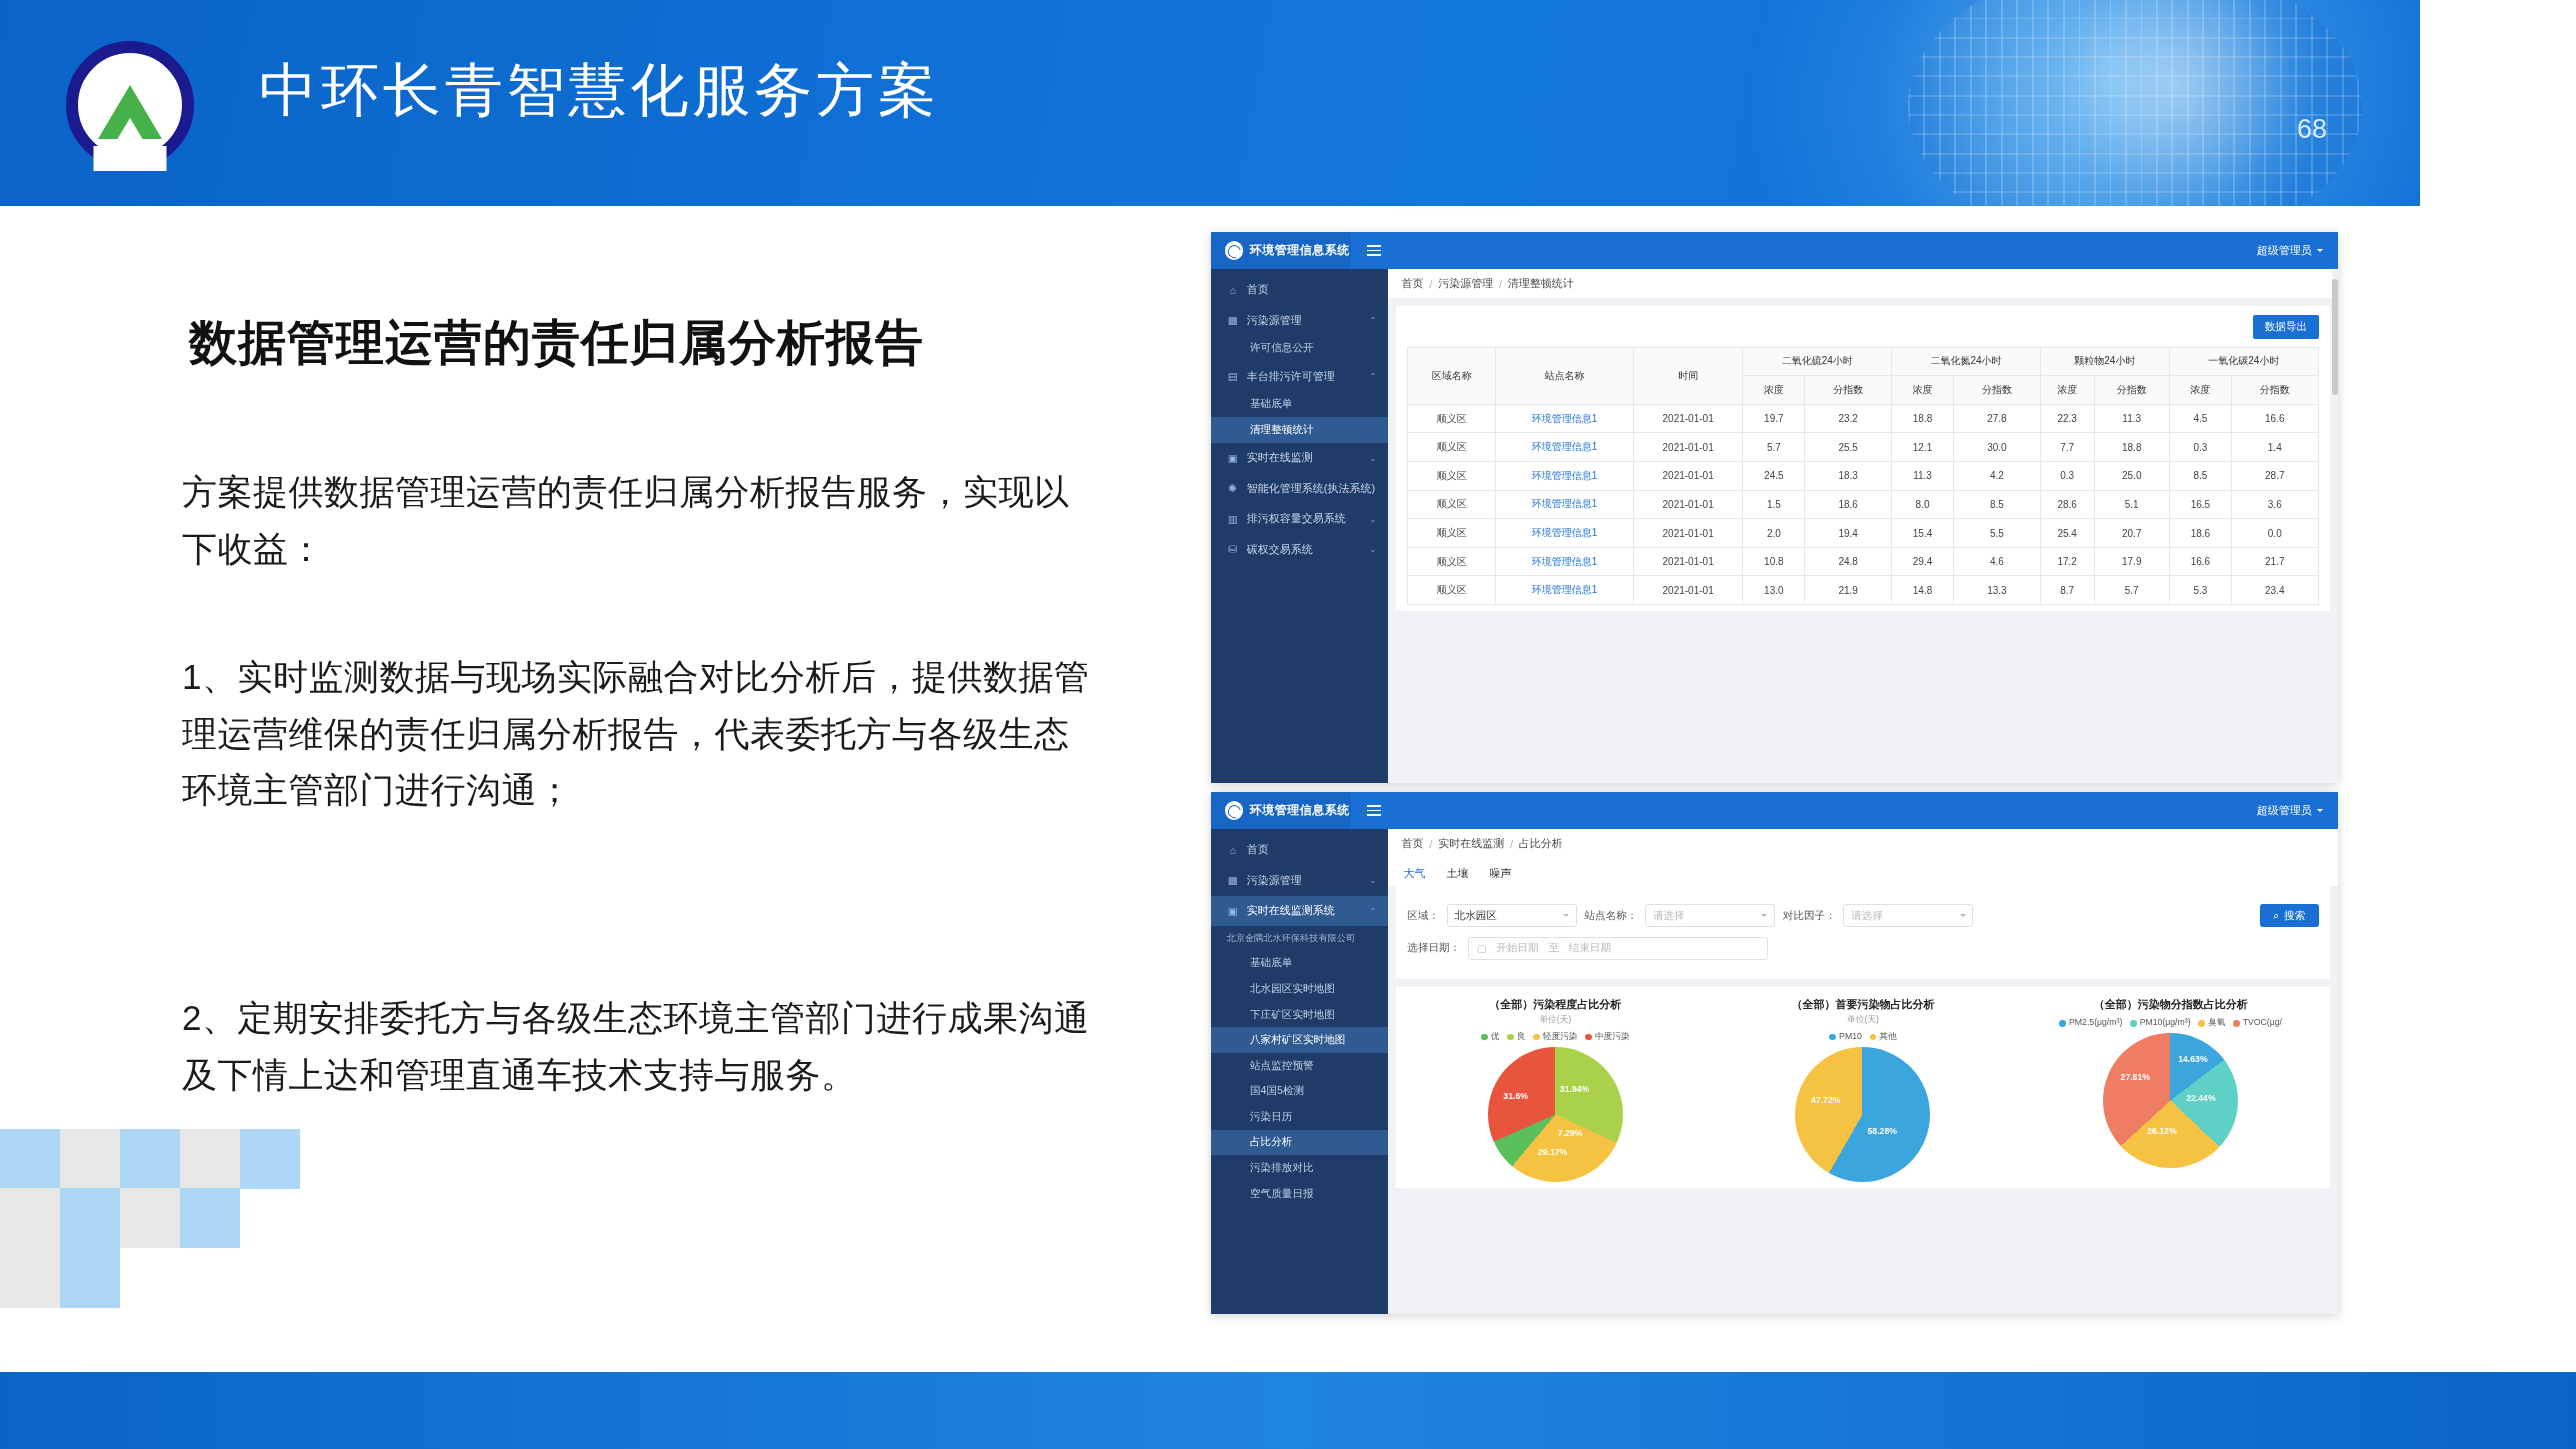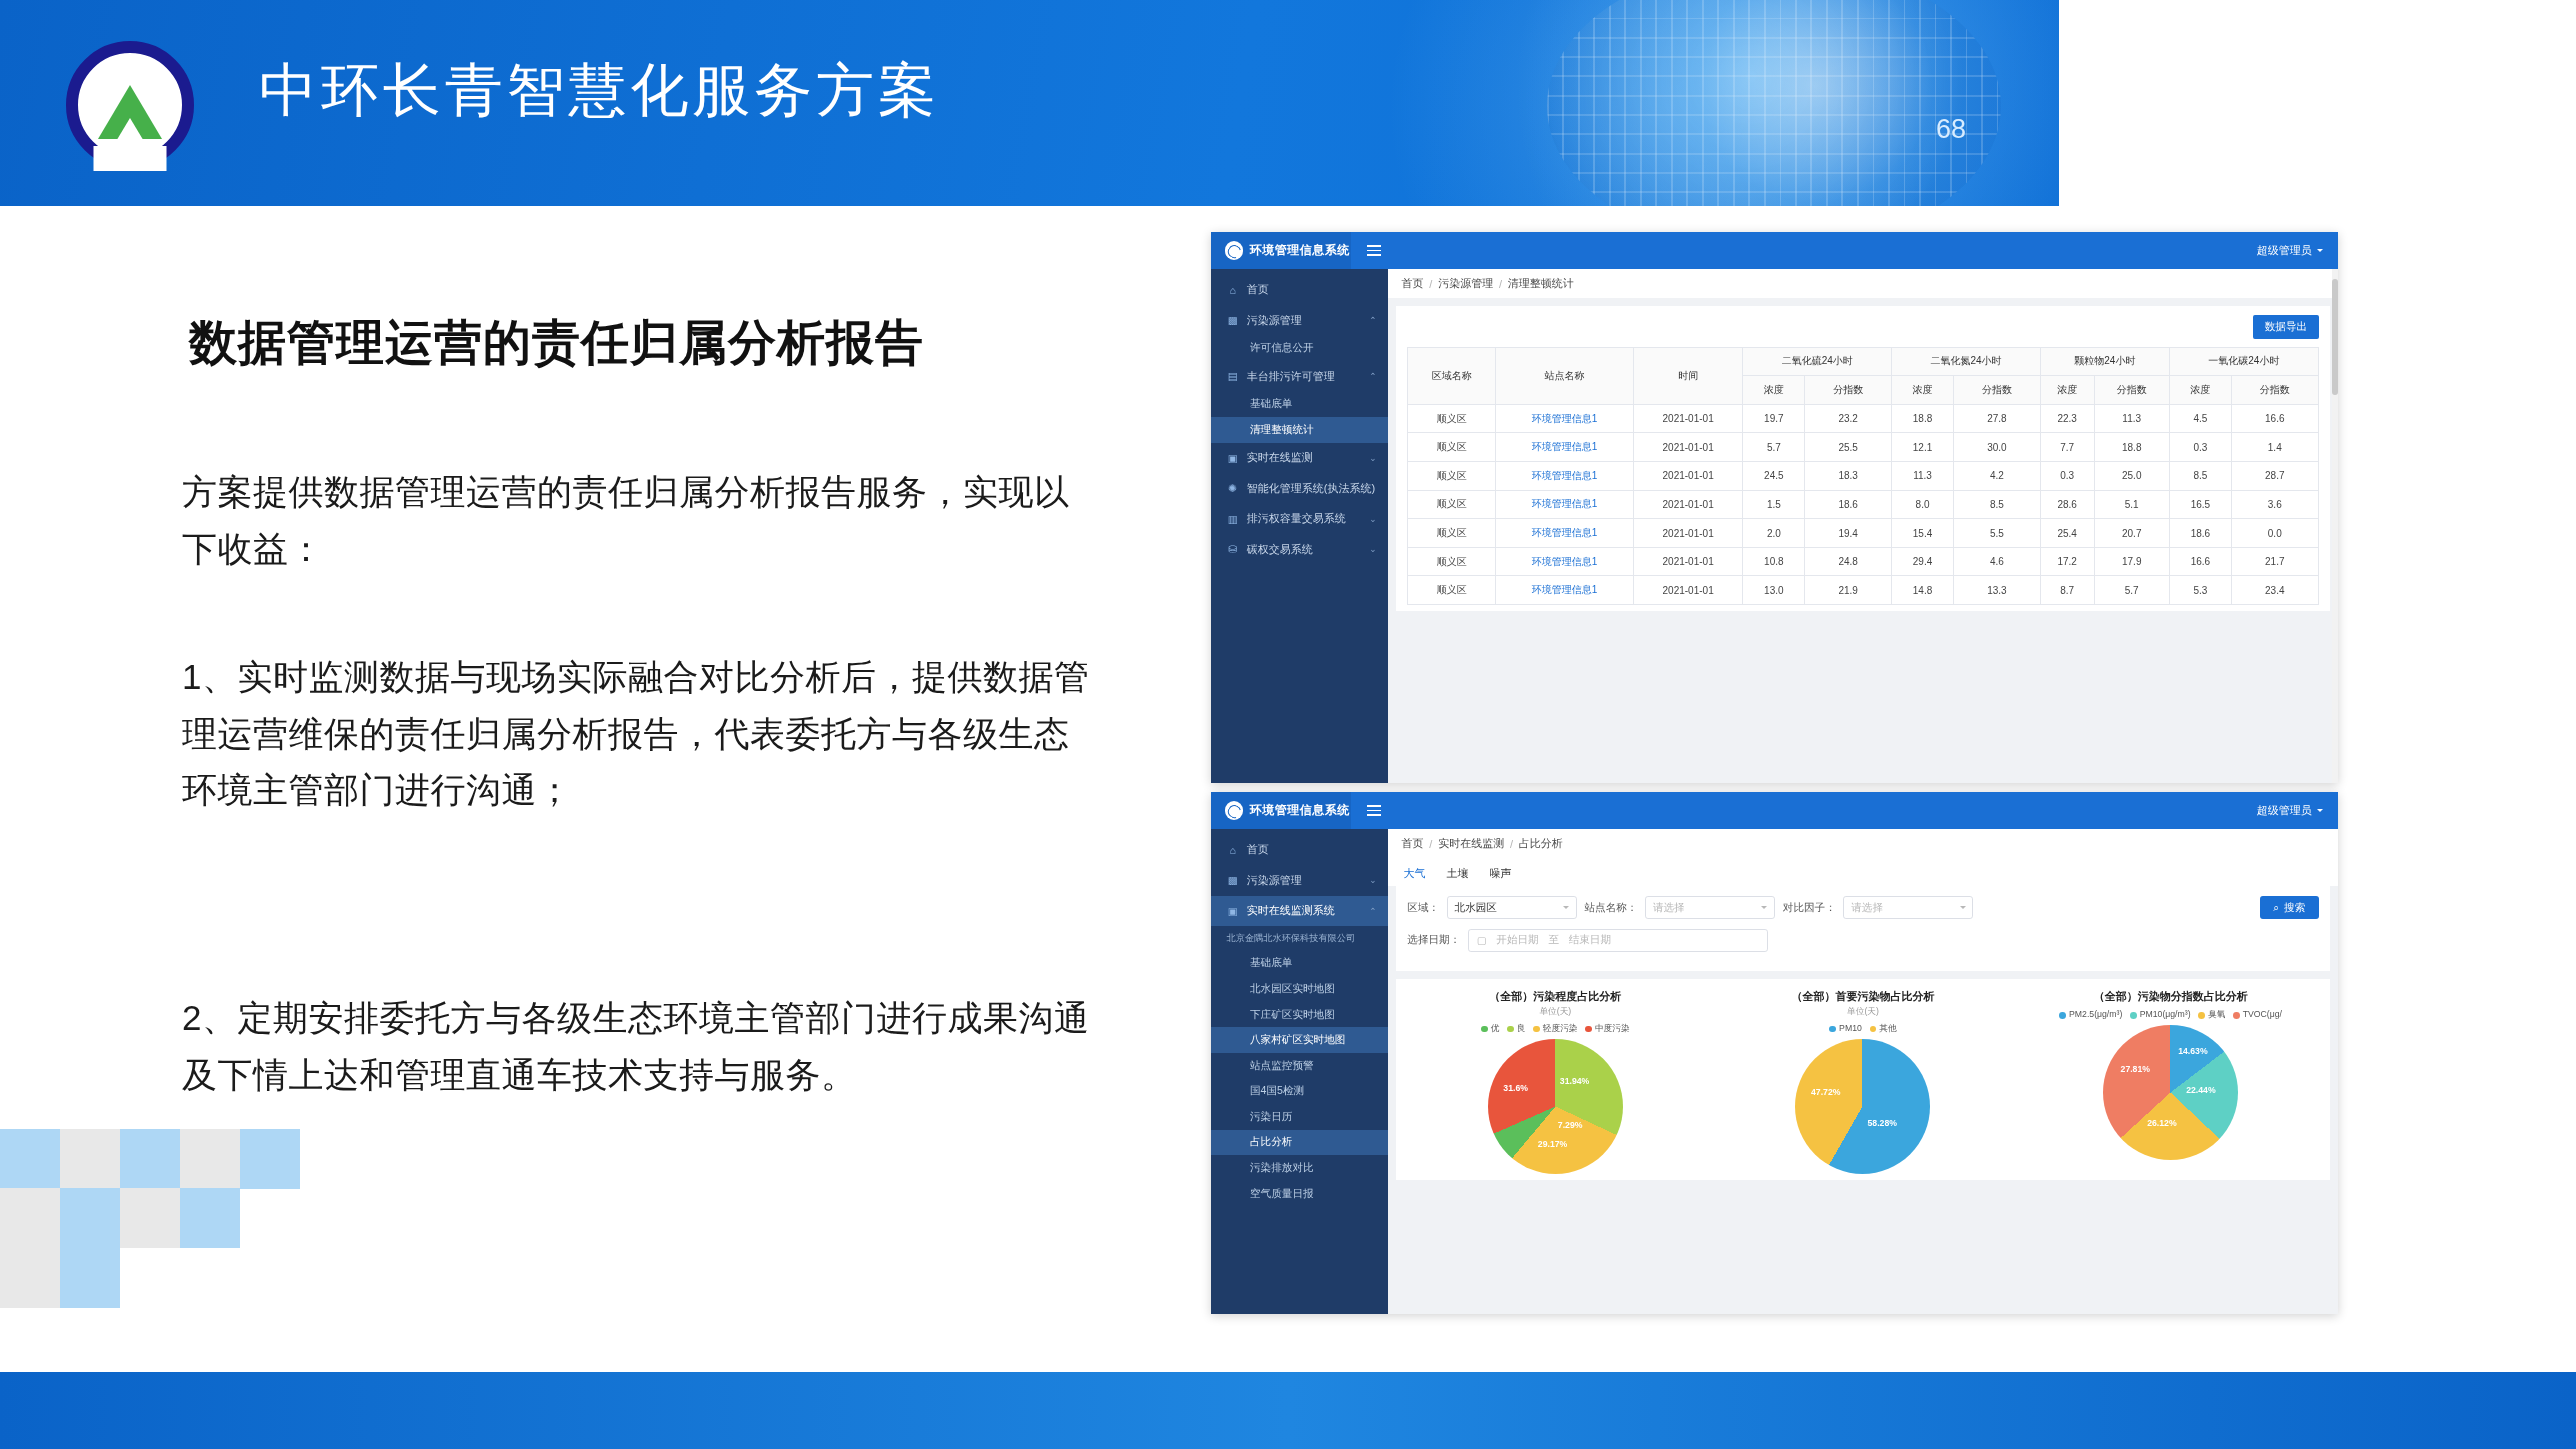--- a/index.html
+++ b/index.html
@@ -5,21 +5,21 @@
   * { box-sizing: border-box; margin: 0; padding: 0; }
   html, body {
     width: 2576px; height: 1449px;
     font-family: "Liberation Sans", "DejaVu Sans", sans-serif;
     background: #ffffff;
     overflow: hidden;
   }
 
   
   .banner {
-    position: absolute; left: 0; top: 0; width: 2059px; height: 206px;
+    position: absolute; left: 0; top: 0; width: 2420px; height: 206px;
     background: linear-gradient(100deg, #0a63c8 0%, #0f6fd4 35%, #1277dc 60%, #0d6ed6 100%);
     overflow: hidden;
   }
   .banner-globe {
     position: absolute; right: 0; top: -58px; width: 870px; height: 319px;
     background:
       radial-gradient(circle at 72% 45%, rgba(255,255,255,0.55) 0%, rgba(120,200,255,0.30) 18%, rgba(20,110,200,0.0) 46%),
       radial-gradient(circle at 55% 52%, rgba(140,210,255,0.30) 0%, rgba(20,110,200,0) 55%);
   }
   .banner-globe:before {
@@ -164,21 +164,21 @@
   table.grid th, table.grid td {
     border: 1px solid #e4e7ed; text-align: center; padding: 6.8px 1.9px; font-weight: normal;
   }
   table.grid th { background: #fafafa; color: #333; }
   table.grid td.link { color: #1a6fd4; }
 
   
   .tabs-row { display: flex; gap: 21px; padding: 7.7px 15.5px 5.8px; background:#fff; font-size: 11px; color: #333; }
   .tabs-row .tab.active { color: #1a6fd4; }
   .filter-card { background: #fff; margin: 0 7.7px; padding: 9.7px 11.6px; }
-  .filter-line { display: flex; align-items: center; gap: 7.7px; margin-bottom: 9.7px; font-size: 10.6px; color: #555; }
+  .filter-line { display: flex; align-items: center; gap: 7.7px; margin-bottom: 9.7px; font-size: 10.6px; color: #555; margin-top: 8px; }
   .select {
     border: 1px solid #dcdfe6; border-radius: 2.9px; height: 23px; width: 130px;
     display: flex; align-items: center; justify-content: space-between;
     padding: 0 6.8px; font-size: 10.6px; color: #333; background: #fff;
   }
   .select .ph { color: #b8b8b8; }
   .select .cv { width:0;height:0;border-left:3.4px solid transparent;border-right:3.4px solid transparent;border-top:3.9px solid #b8b8b8; }
   .date-box {
     border: 1px solid #dcdfe6; border-radius: 2.9px; height: 23px; width: 300px;
     display: flex; align-items: center; gap: 9.7px; padding: 0 7.7px; font-size: 10.6px; color:#b8b8b8; background:#fff;

